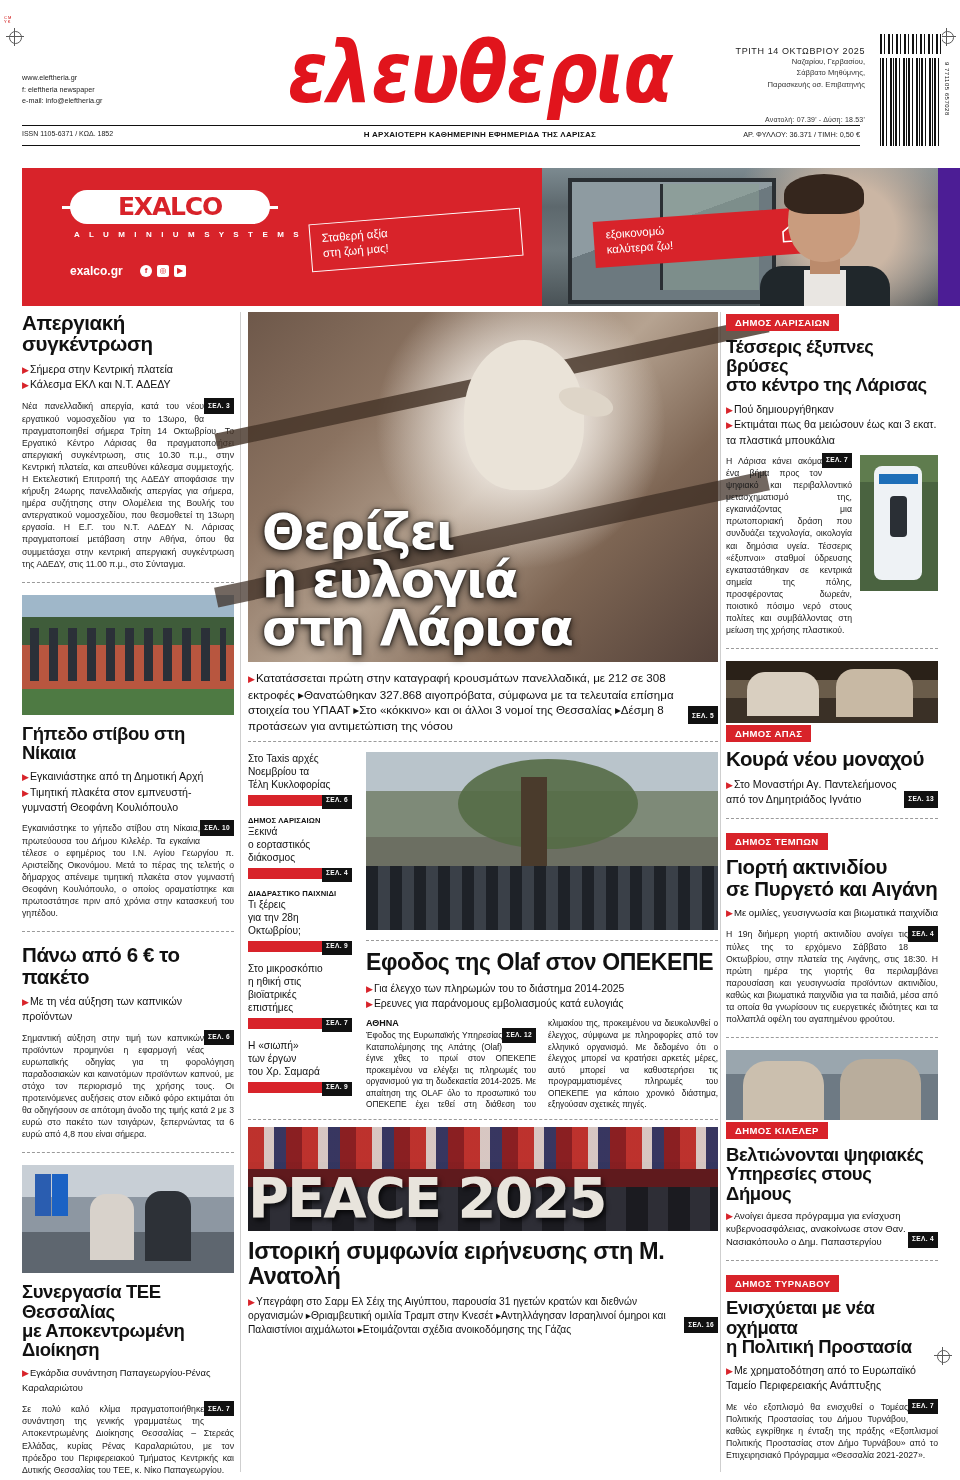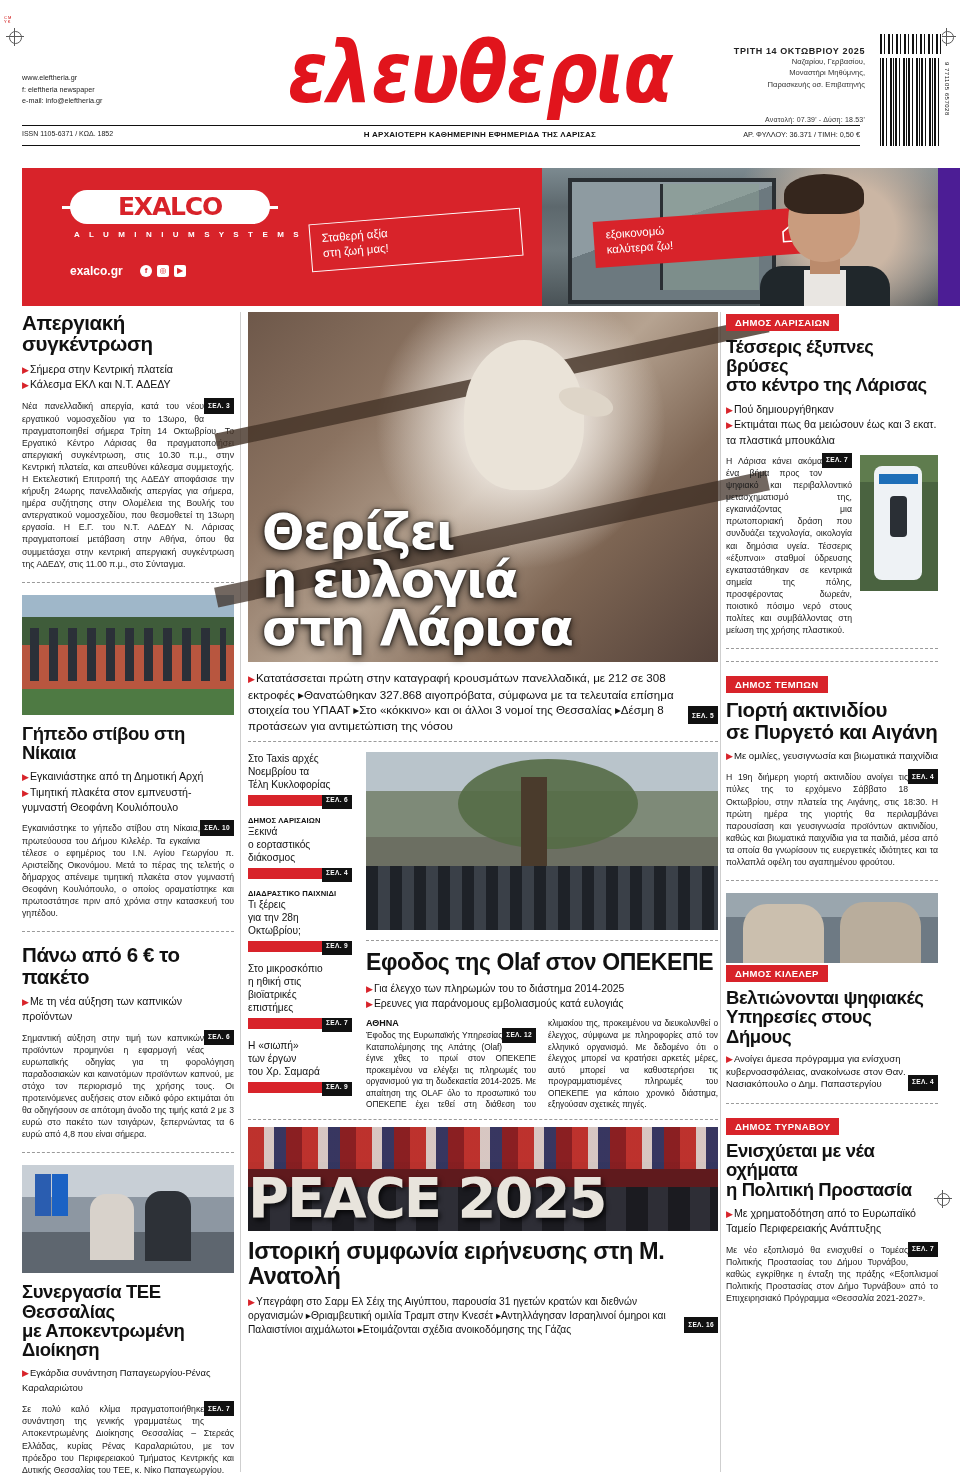--- a/index.html
+++ b/index.html
@@ -23,21 +23,21 @@
   .masthead{position:relative;height:152px;}
   .mh-left{position:absolute;left:22px;top:72px;font-size:7.2px;line-height:11.5px;color:#222;}
   .logo{
     position:absolute;left:0;right:0;top:30px;text-align:center;
     font-family:"DejaVu Sans","Liberation Sans",sans-serif;
     font-weight:bold;font-size:72px;letter-spacing:-1px;color:#e1141c;
     font-style:italic;
     transform:scaleY(1.18);
   }
   .mh-right{position:absolute;right:95px;top:46px;text-align:right;width:185px;}
-  .mh-date{font-size:9px;font-weight:bold;letter-spacing:.6px;color:#222;}
+  .mh-date{font-size:9px;font-weight:normal;letter-spacing:.6px;color:#222;}
   .mh-saints{font-size:7.6px;line-height:11.4px;color:#333;}
   .mh-sun{font-size:7px;color:#333;margin-top:26px;letter-spacing:.2px;}
   .mh-rule{position:absolute;left:22px;right:100px;top:125px;height:1px;background:#111;}
   .mh-rule2{position:absolute;left:22px;right:100px;top:145px;height:1px;background:#111;}
   .mh-issn{position:absolute;left:22px;top:130px;font-size:7px;color:#222;}
   .mh-tag{position:absolute;left:0;right:0;top:130px;text-align:center;font-size:8px;font-weight:bold;letter-spacing:.25px;color:#111;}
   .mh-nr{position:absolute;right:100px;top:130px;font-size:7.3px;color:#222;}
   .barcode{position:absolute;right:18px;top:58px;width:62px;height:88px;
     background:repeating-linear-gradient(90deg,#111 0 1px,#fff 1px 2px,#111 2px 4px,#fff 4px 6px,#111 6px 7px,#fff 7px 10px,#111 10px 12px,#fff 12px 13px);}
   .barcode-top{position:absolute;right:18px;top:34px;width:62px;height:20px;
@@ -183,21 +183,21 @@
       <div>f: eleftheria newspaper</div>
       <div>e-mail: info@eleftheria.gr</div>
     </div>
 
     <div class="logo">ελευθερια</div>
 
     <div class="mh-right">
       <div class="mh-date">ΤΡΙΤΗ  14  ΟΚΤΩΒΡΙΟΥ 2025</div>
       <div class="mh-saints">
         <div>Ναζαρίου, Γερβασίου,</div>
-        <div>Μοναστήρι Μηθύμνης,</div>
+        <div>Σάββατο Μηθύμνης,</div>
         <div>Παρασκευής οσ. Επιβατηνής</div>
       </div>
       <div class="mh-sun">Ανατολή: 07.39' - Δύση: 18.53'</div>
     </div>
 
     <div class="barcode-top"></div>
     <div class="barcode"></div>
     <div class="barcode-num">9 771105 657028</div>
 
     <div class="mh-rule"></div>
@@ -462,20 +462,32 @@
             <div class="kiosk"></div>
             <div class="kt"></div>
             <div class="bottle"></div>
             <div style="position:absolute;left:26%;top:16%;font-size:8px;font-weight:bold;color:#1e6fb8;">WELL</div>
           </div>
         </div>
       </div>
 
       <div class="dashrule"></div>
 
+      <div>
+        <div class="photo ph-monk" style="height:62px;">
+            <div class="r1"></div>
+            <div class="r2"></div>
+          </div>
+        <div class="kicker" style="margin-top:-18px;position:relative;">ΔΗΜΟΣ ΑΠΑΣ</div>
+        <h2 class="hl hl-lg">Κουρά νέου μοναχού</h2>
+        <div class="bullets">
+          <span class="sel sel-r" style="margin-top:14px;">ΣΕΛ. 13</span>
+          <span class="tri">▶</span><span>Στο Μοναστήρι Αγ. Παντελεήμονος από τον Δημητριάδος Ιγνάτιο</span>
+        </div>
+      </div>
 
       <div class="dashrule"></div>
 
       <div>
         <div class="kicker">ΔΗΜΟΣ ΤΕΜΠΩΝ</div>
         <h2 class="hl hl-lg">Γιορτή ακτινιδίου</h2>
         <h2 class="hl hl-lg">σε Πυργετό και Αιγάνη</h2>
         <div class="bullets" style="font-size:9.6px;">
           <span class="ln"><span class="tri">▶</span><span>Με ομιλίες, γευσιγνωσία και βιωματικά παιχνίδια</span></span>
         </div>

